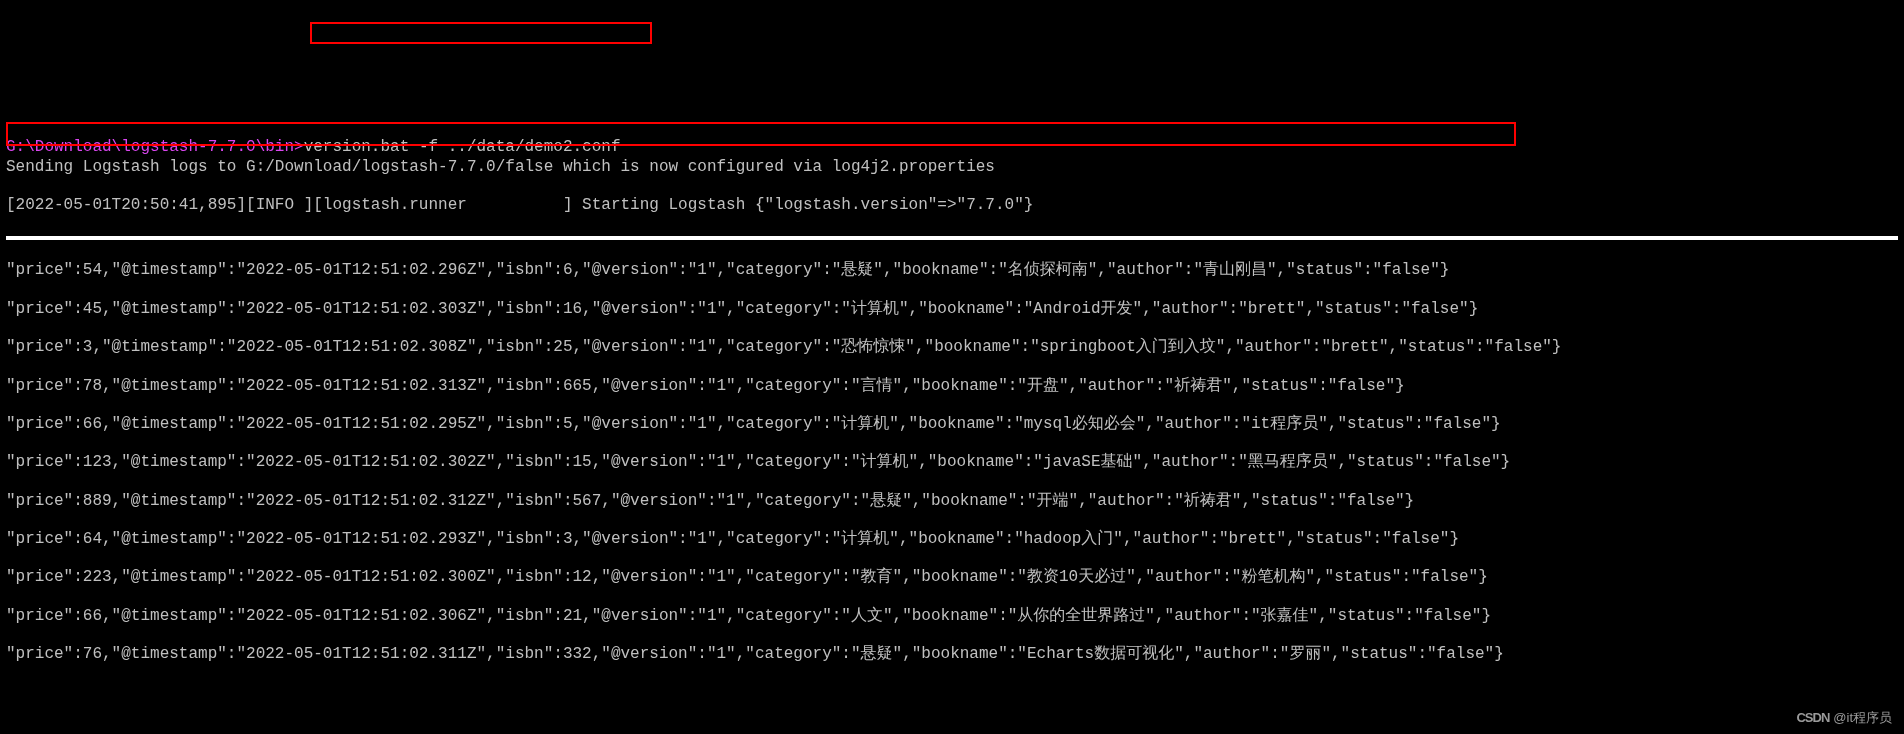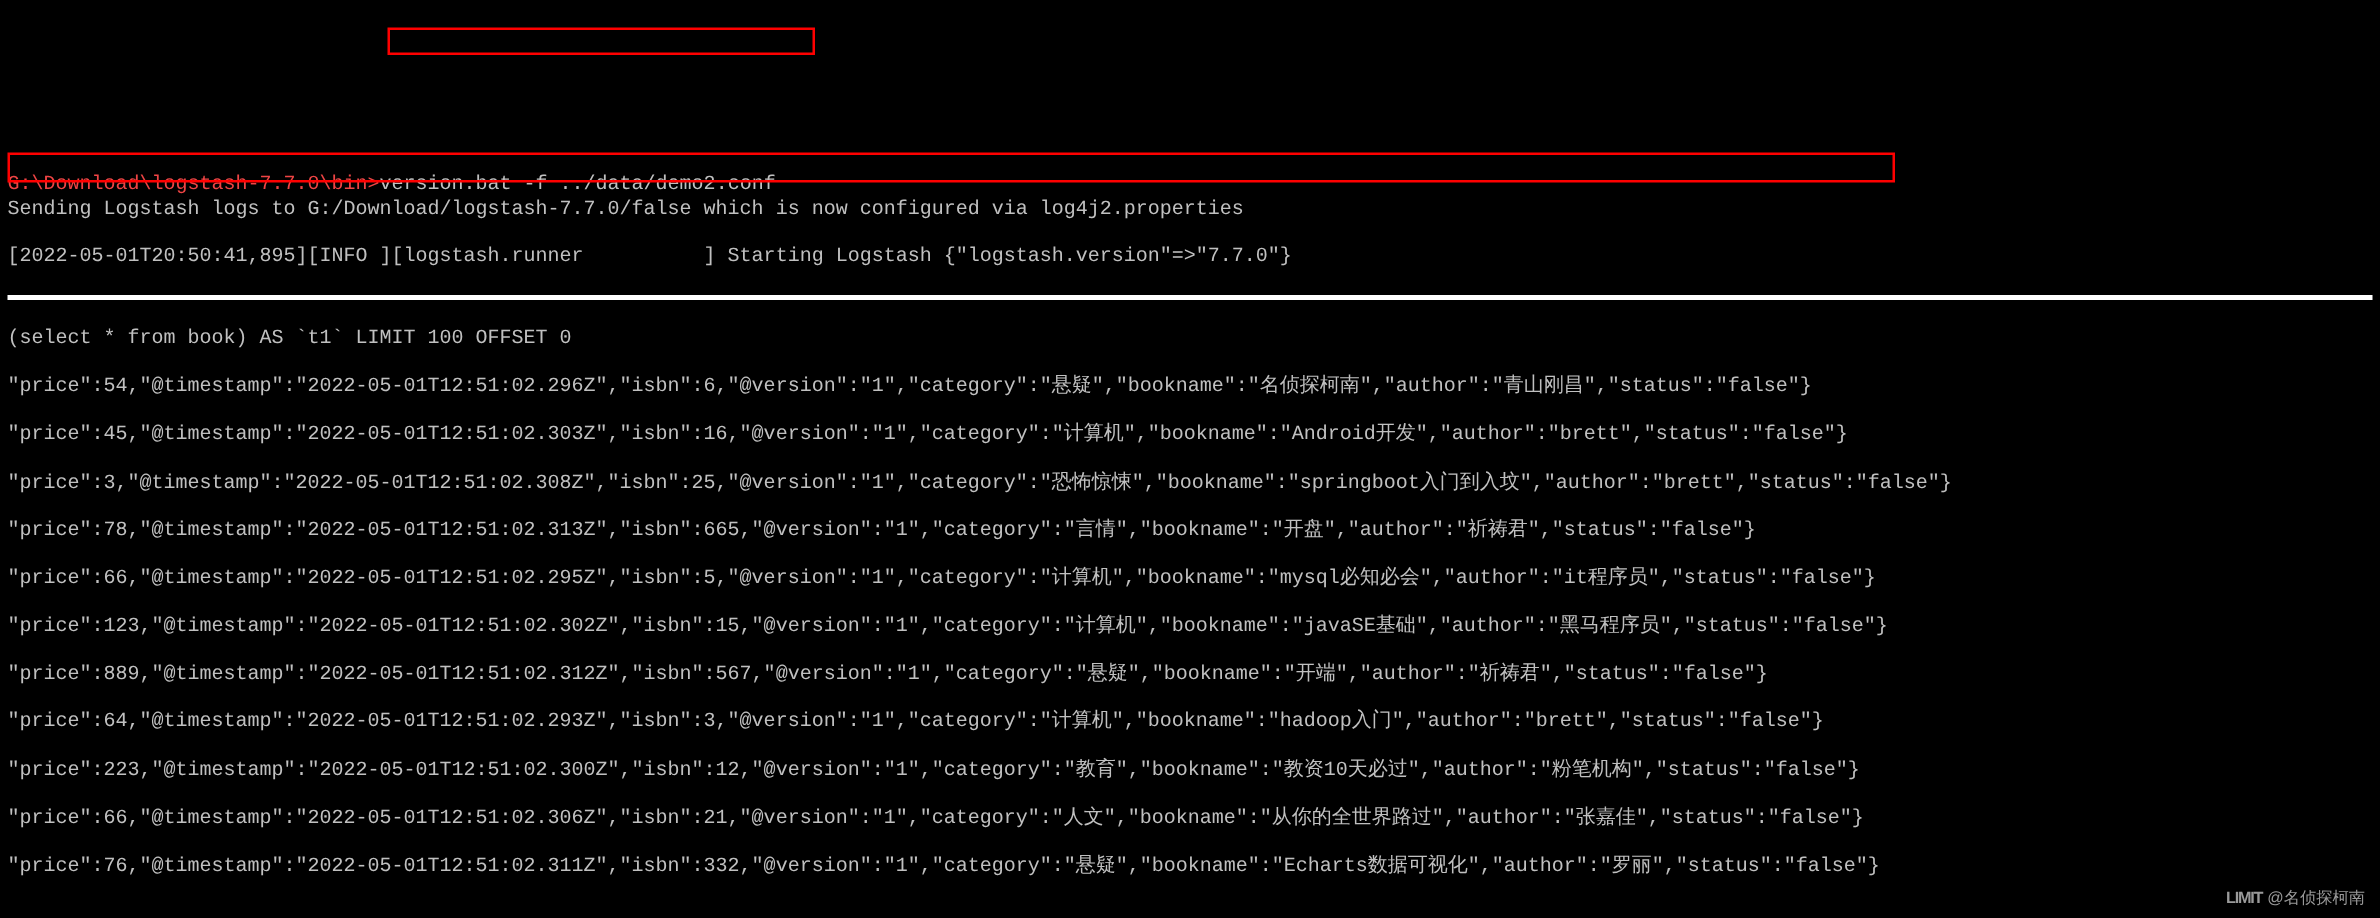--- a/index.html
+++ b/index.html
@@ -13,21 +13,21 @@
     overflow: hidden;
     width: 1904px;
     height: 734px;
     position: relative;
   }
   .terminal {
     padding: 4px 6px;
     white-space: pre-wrap;
     word-break: break-all;
   }
-  .prompt-line { color: #ef4444; }
+  .prompt-line { color: #d946ef; }
   .highlight-box-1 {
     position: absolute;
     top: 22px;
     left: 310px;
     width: 342px;
     height: 22px;
     border: 2px solid #ff0000;
     pointer-events: none;
   }
   .highlight-box-2 {
@@ -65,21 +65,20 @@
 <body>
 
 
 
 <div class="terminal">
 <div> </div>
 <span class="prompt-line">G:\Download\logstash-7.7.0\bin&gt;</span><span>version.bat -f ../data/demo2.conf</span>
 <div>Sending Logstash logs to G:/Download/logstash-7.7.0/false which is now configured via log4j2.properties</div>
 <div>[2022-05-01T20:50:41,895][INFO ][logstash.runner          ] Starting Logstash {"logstash.version"=&gt;"7.7.0"}</div>
 <div class="divider-white"></div>
-<div>(select * from book) AS `t1` LIMIT 100 OFFSET 0</div>
 <div>"price":54,"@timestamp":"2022-05-01T12:51:02.296Z","isbn":6,"@version":"1","category":"悬疑","bookname":"名侦探柯南","author":"青山刚昌","status":"false"}</div>
 <div>"price":45,"@timestamp":"2022-05-01T12:51:02.303Z","isbn":16,"@version":"1","category":"计算机","bookname":"Android开发","author":"brett","status":"false"}</div>
 <div>"price":3,"@timestamp":"2022-05-01T12:51:02.308Z","isbn":25,"@version":"1","category":"恐怖惊悚","bookname":"springboot入门到入坟","author":"brett","status":"false"}</div>
 <div>"price":78,"@timestamp":"2022-05-01T12:51:02.313Z","isbn":665,"@version":"1","category":"言情","bookname":"开盘","author":"祈祷君","status":"false"}</div>
 <div>"price":66,"@timestamp":"2022-05-01T12:51:02.295Z","isbn":5,"@version":"1","category":"计算机","bookname":"mysql必知必会","author":"it程序员","status":"false"}</div>
 <div>"price":123,"@timestamp":"2022-05-01T12:51:02.302Z","isbn":15,"@version":"1","category":"计算机","bookname":"javaSE基础","author":"黑马程序员","status":"false"}</div>
 <div>"price":889,"@timestamp":"2022-05-01T12:51:02.312Z","isbn":567,"@version":"1","category":"悬疑","bookname":"开端","author":"祈祷君","status":"false"}</div>
 <div>"price":64,"@timestamp":"2022-05-01T12:51:02.293Z","isbn":3,"@version":"1","category":"计算机","bookname":"hadoop入门","author":"brett","status":"false"}</div>
 <div>"price":223,"@timestamp":"2022-05-01T12:51:02.300Z","isbn":12,"@version":"1","category":"教育","bookname":"教资10天必过","author":"粉笔机构","status":"false"}</div>
 <div>"price":66,"@timestamp":"2022-05-01T12:51:02.306Z","isbn":21,"@version":"1","category":"人文","bookname":"从你的全世界路过","author":"张嘉佳","status":"false"}</div>
@@ -87,18 +86,18 @@
 
 
 
 
 </div>
 
 <div class="highlight-box-1"></div>
 <div class="highlight-box-2"></div>
 
 <div class="watermark">
-  <span class="logo">LIMIT</span>
-  <span>@名侦探柯南</span>
+  <span class="logo">CSDN</span>
+  <span>@it程序员</span>
 </div>
 
 
 
 
 </body></html>

